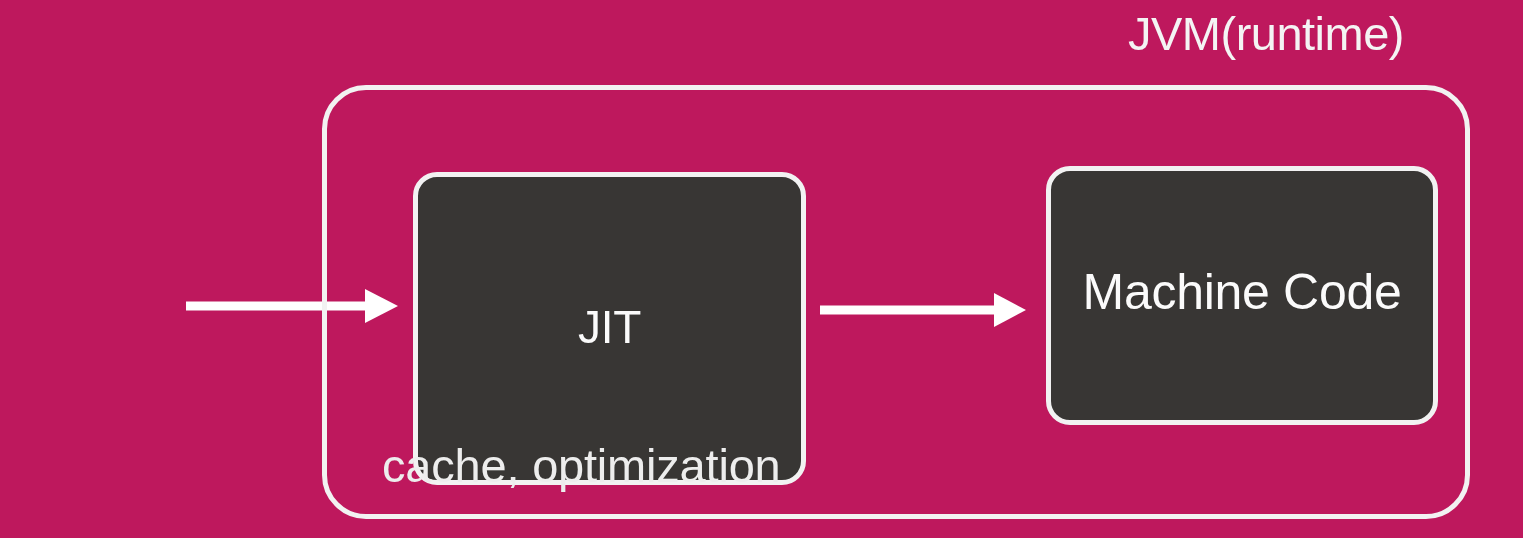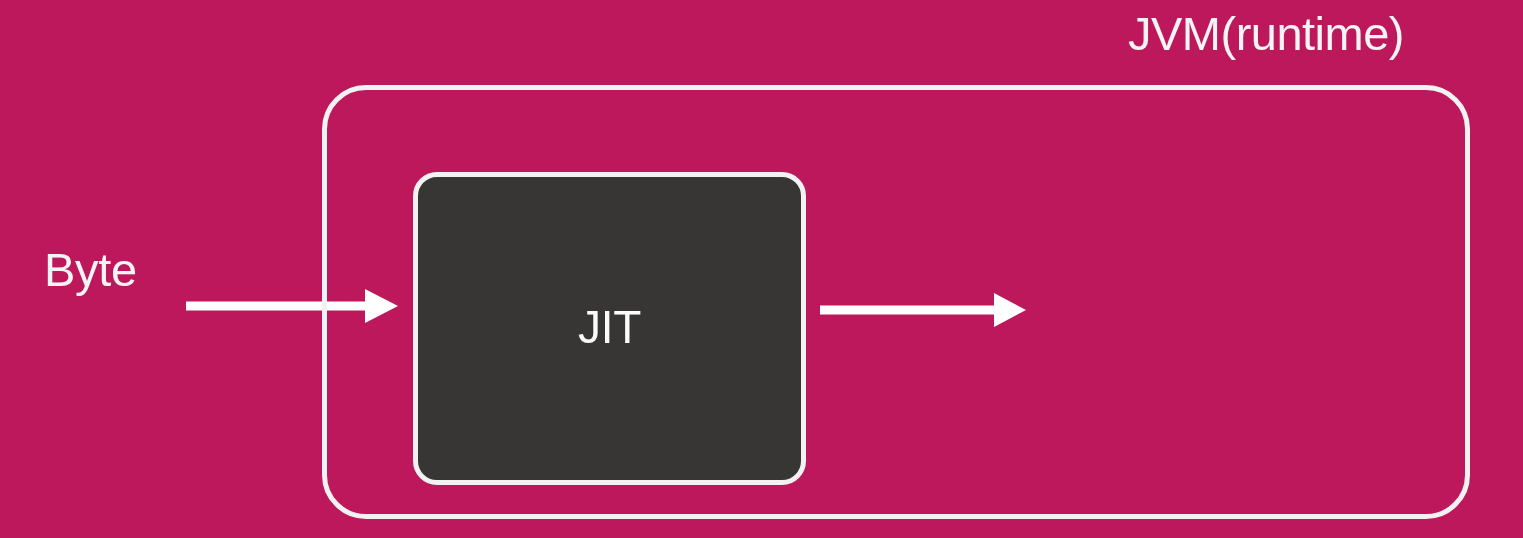--- a/index.html
+++ b/index.html
@@ -132,36 +132,39 @@
   }
 </style>
 </head>
 <body>
 
 <div id="canvas">
 
   <div class="diagram-title">JVM(runtime)</div>
 
   <div class="input-label">
-    <span class="line">Byte</span>
   </div>
 
   <svg class="arrow arrow-1" viewBox="0 0 212 40">
     <line x1="0" y1="20" x2="185" y2="20" stroke="#ffffff" stroke-width="9"></line>
     <polygon points="179,3 212,20 179,37" fill="#ffffff"></polygon>
   </svg>
 
   <div class="jvm-container"></div>
 
   <div class="proc-box jit-box">
     <div class="box-text">
       <span class="line">JIT</span>
     </div>
   </div>
 
   <svg class="arrow arrow-2" viewBox="0 0 206 40">
     <line x1="0" y1="20" x2="180" y2="20" stroke="#ffffff" stroke-width="9"></line>
     <polygon points="174,3 206,20 174,37" fill="#ffffff"></polygon>
   </svg>
 
+  <div class="proc-box machine-box">
+    <div class="box-text">Machine Code</div>
+  </div>
 
+  <div class="footnote">cache, optimization</div>
 
 </div>
 
 </body></html>

